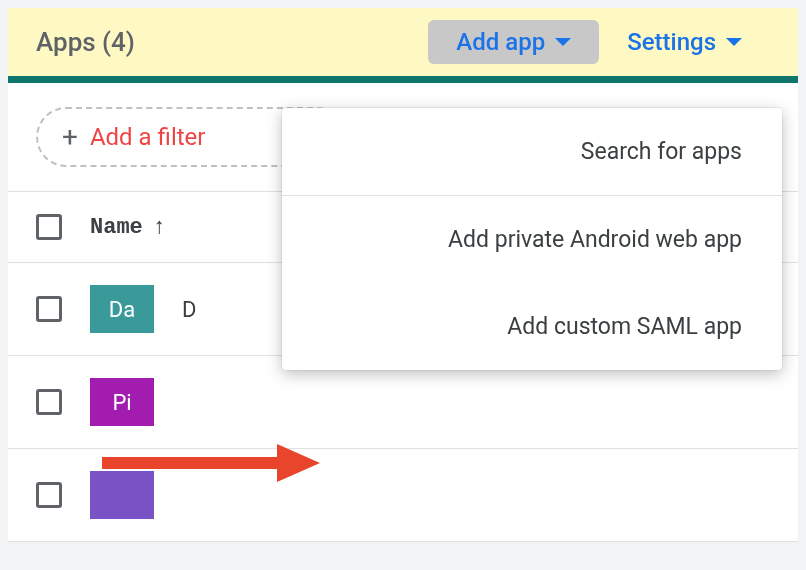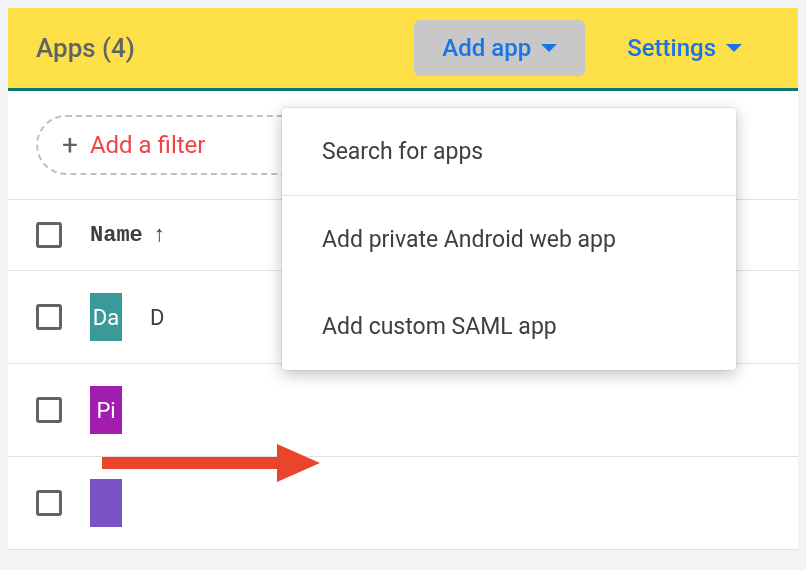--- a/index.html
+++ b/index.html
@@ -17,38 +17,38 @@
       width: 100%;
       height: 100%;
     }
     .panel {
       background: #fff;
     }
     .toolbar {
       display: flex;
       align-items: center;
       padding: 12px 28px;
-      gap: 14px;
-      border-bottom: 3px solid #0f766e;
-      background: #fde047;
+      gap: 0;
+      border-bottom: 7px solid #0f766e;
+      background: #fef9c3;
     }
     .apps-title {
       font-size: 26px;
       font-weight: 500;
       color: #5f6368;
       margin-right: auto;
     }
     .toolbar-btn {
       display: inline-flex;
       align-items: center;
       gap: 10px;
       font-size: 24px;
       font-weight: 500;
       color: #1a73e8;
-      padding: 14px 28px;
+      padding: 8px 28px;
       border-radius: 6px;
       cursor: pointer;
       user-select: none;
     }
     .toolbar-btn.active {
       background: #c8c8c8;
     }
     .dropdown-arrow {
       width: 0;
       height: 0;
@@ -110,45 +110,46 @@
     }
     .table-row {
       display: flex;
       align-items: center;
       padding: 22px 28px;
       gap: 28px;
       border-bottom: 1px solid #e0e0e0;
       background: #fff;
     }
     .app-avatar {
-      width: 32px;
+      width: 64px;
       height: 48px;
       display: flex;
       align-items: center;
       justify-content: center;
       color: #fff;
       font-size: 22px;
       flex-shrink: 0;
     }
     .app-avatar.teal { background: #3a9999; }
     .app-avatar.purple { background: #a21caf; }
     .app-avatar.purple2 { background: #7953c6; }
     .app-name {
       font-size: 22px;
       color: #3c4043;
     }
     .dropdown-menu {
       position: absolute;
       top: 108px;
       left: 282px;
-      width: 454px;
+      width: 500px;
       background: #fff;
       box-shadow: 0 4px 16px rgba(0,0,0,0.25), 0 0 0 1px rgba(0,0,0,0.05);
       border-radius: 4px;
       z-index: 100;
+      text-align: right;
     }
     .menu-item {
       padding: 30px 40px;
       font-size: 23px;
       color: #3c4043;
       cursor: pointer;
     }
     .menu-divider {
       height: 1px;
       background: #e0e0e0;

